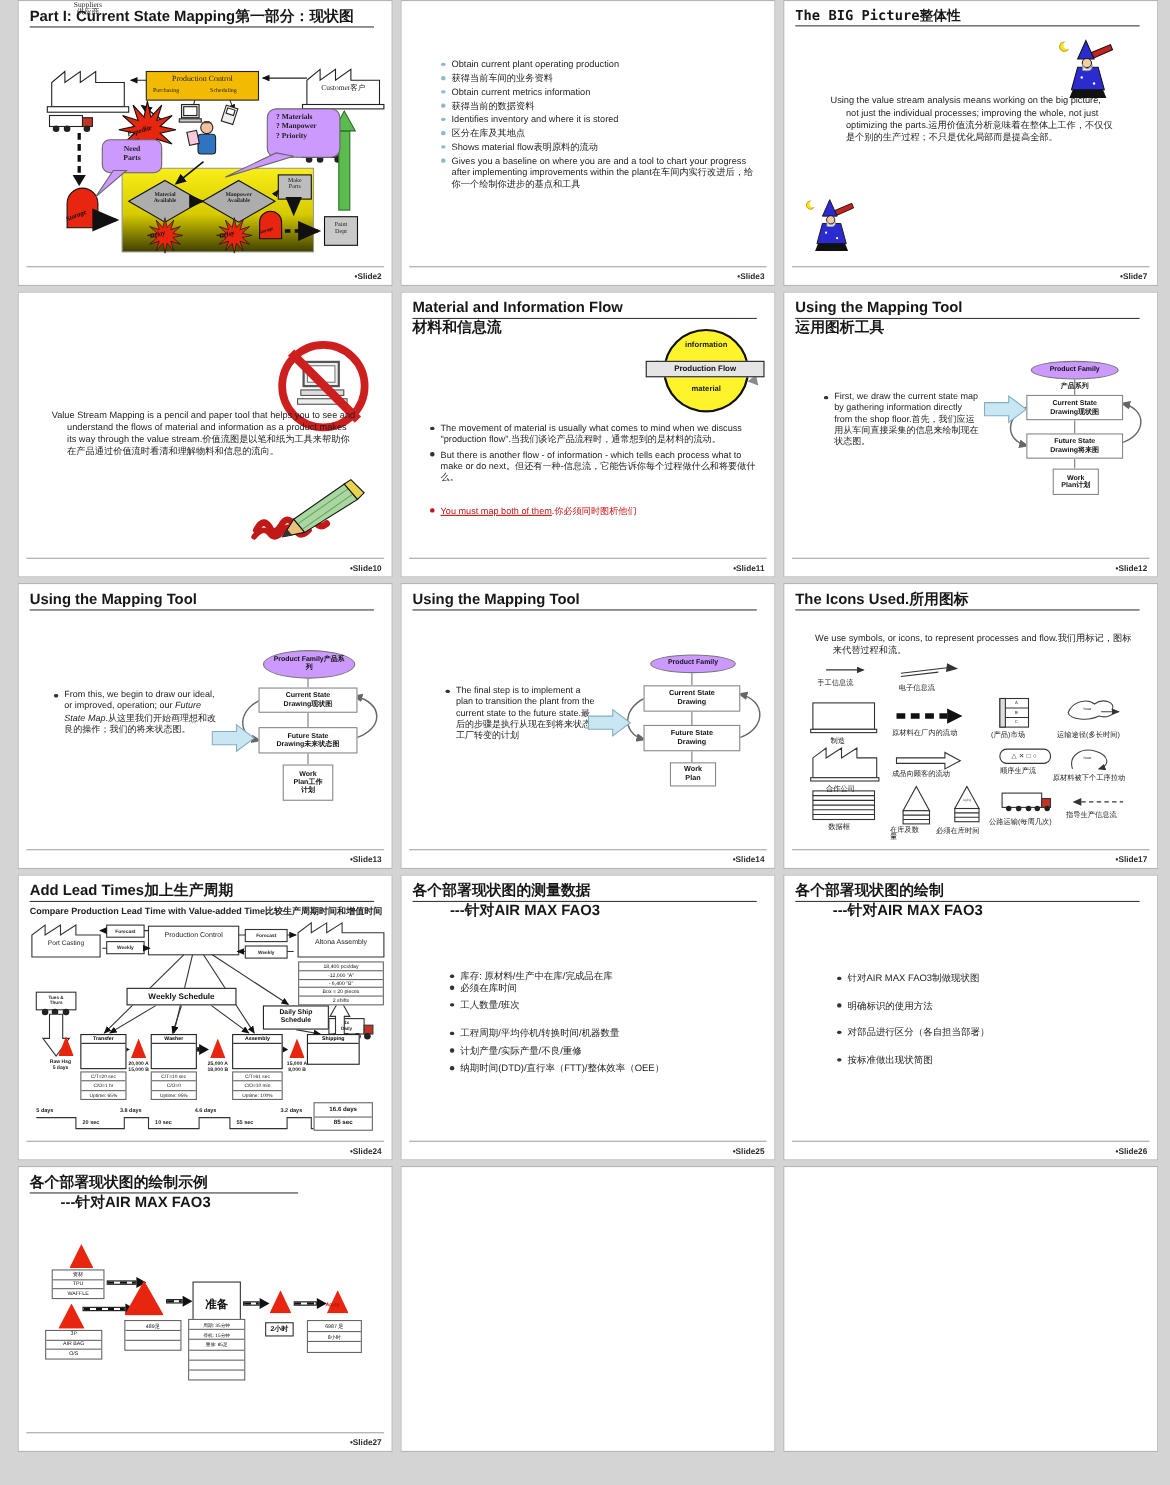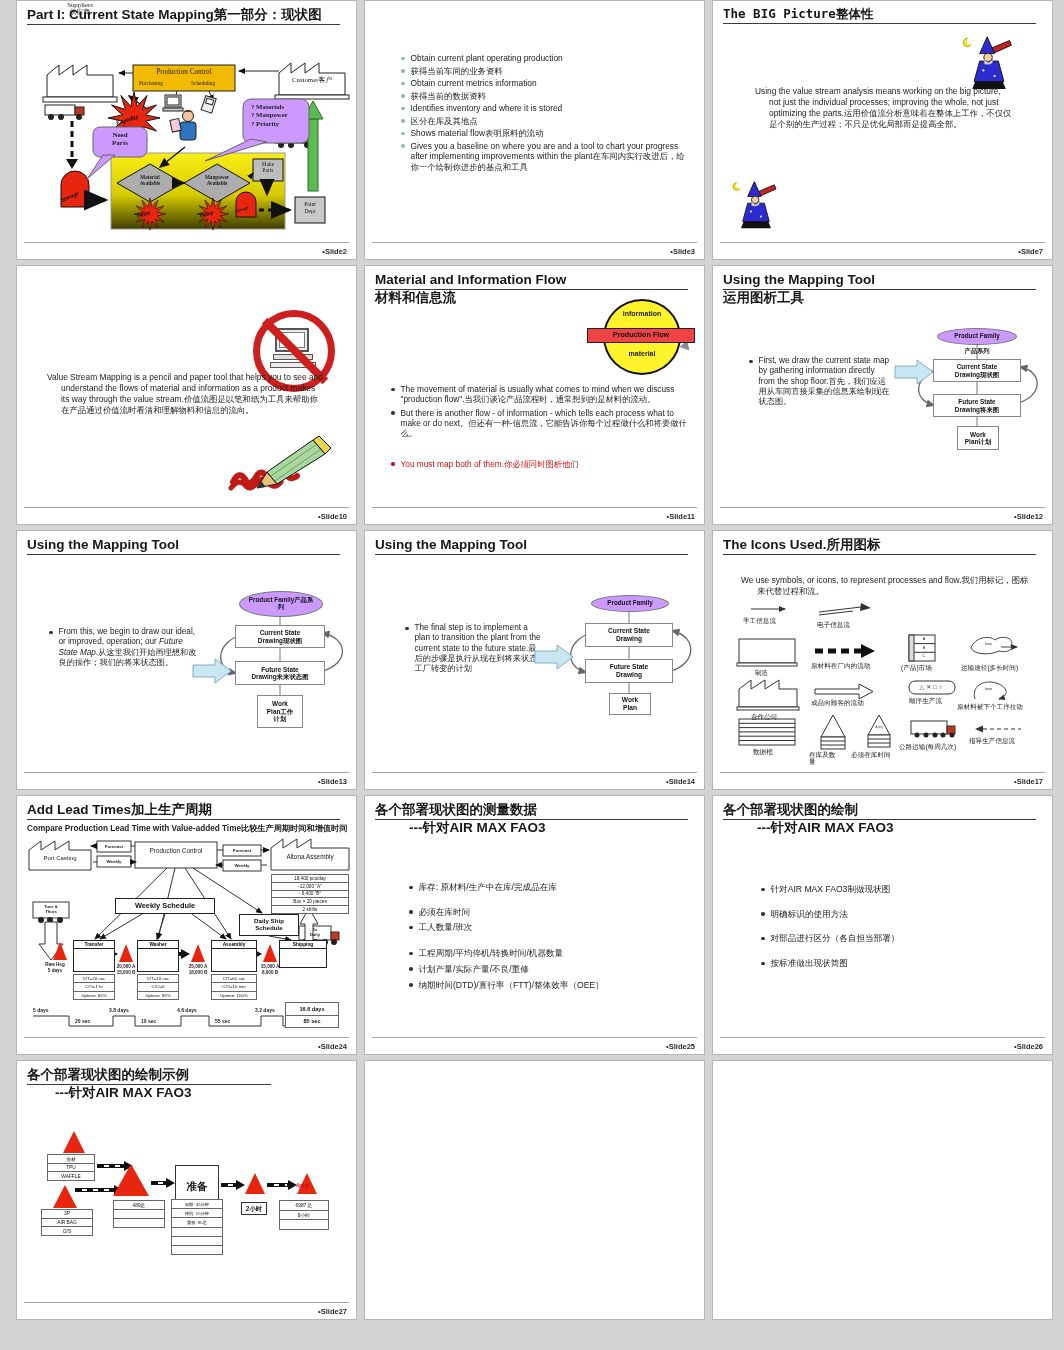--- a/index.html
+++ b/index.html
@@ -249,35 +249,35 @@
   <div class="hd">
     <div class="tt">Material and Information Flow</div>
     <div class="rl"></div>
     <div class="tt">材料和信息流</div>
   </div>
   <div>
     <div class="abs" style="left:238px;top:33px;width:78px;height:76px;border:2px solid #111;border-radius:50%;background:#FFF32B"></div>
     <div class="abs" style="left:228px;top:56px;width:0;height:0;border:5px solid transparent;border-bottom:9px solid #8a8a8a;transform:rotate(-40deg)"></div>
     <div class="abs" style="left:318px;top:76px;width:0;height:0;border:5px solid transparent;border-top:9px solid #8a8a8a;transform:rotate(-40deg)"></div>
     <div class="lbl ctr b" style="left:238px;top:44px;width:78px;font-size:7px">information</div>
-    <div class="fbx" style="left:222px;top:62px;width:108px;height:15px;background:#ef4444;border:1.5px solid #222;font-size:7.2px">Production Flow</div>
+    <div class="fbx" style="left:222px;top:62px;width:108px;height:15px;background:#e5e5e5;border:1.5px solid #222;font-size:7.2px">Production Flow</div>
     <div class="lbl ctr b" style="left:238px;top:84px;width:78px;font-size:7px">material</div>
   </div>
   <ul class="bl" style="left:26px;top:118px;width:296px">
     <li class="li" style="font-size:8.3px;margin-bottom:3px">
           <span class="bd k"></span>
           <span>The movement of material is usually what comes to mind when we discuss "production flow".当我们谈论产品流程时，通常想到的是材料的流动。</span>
         </li>
     <li class="li" style="font-size:8.3px;margin-bottom:20px">
           <span class="bd k"></span>
           <span>But there is another flow - of information - which tells each process what to make or do next。但还有一种-信息流，它能告诉你每个过程做什么和将要做什么。</span>
         </li>
     <li class="li" style="font-size:8.3px;color:#C41212">
           <span class="bd" style="background:#C41212"></span>
-          <span><span style="">You must map both of them</span><span>.你必须同时图析他们</span></span>
+          <span><span style="text-decoration:underline">You must map both of them</span><span>.你必须同时图析他们</span></span>
         </li>
   </ul>
   <div class="fl"></div>
       <div class="ft">•Slide11</div>
 </div>
 
 <div class="slide">
   <div class="hd">
     <div class="tt">Using the Mapping Tool</div>
     <div class="rl"></div>
@@ -588,21 +588,21 @@
       <div class="ft">•Slide24</div>
 </div>
 
 <div class="slide">
   <div class="hd">
     <div class="tt">各个部署现状图的测量数据</div>
     <div class="rl"></div>
     <div class="tt" style="margin-left:34px">---针对AIR MAX FAO3</div>
   </div>
   <ul class="bl" style="left:44px;top:86px;width:280px">
-    <li class="li" style="font-size:8.6px;margin-bottom:14px">
+    <li class="li" style="font-size:8.6px;margin-bottom:0">
           <span class="bd k"></span>
           <span>库存: 原材料/生产中在库/完成品在库</span>
         </li>
     <li class="li" style="font-size:8.6px;margin-bottom:5px">
           <span class="bd k"></span>
           <span>必须在库时间</span>
         </li>
     <li class="li" style="font-size:8.6px;margin-bottom:15px">
           <span class="bd k"></span>
           <span>工人数量/班次</span>

